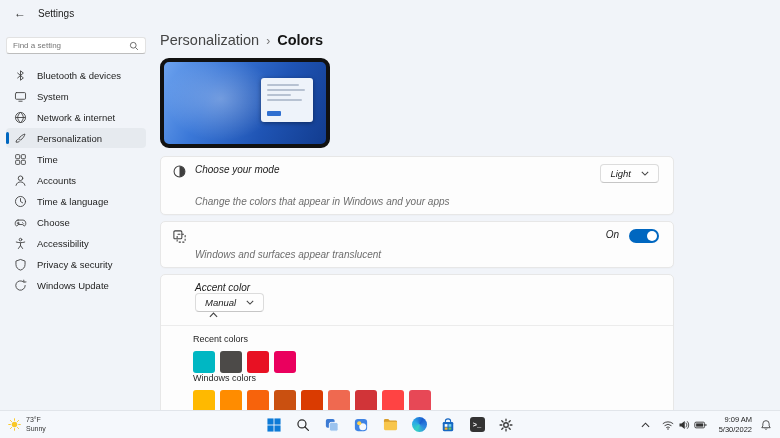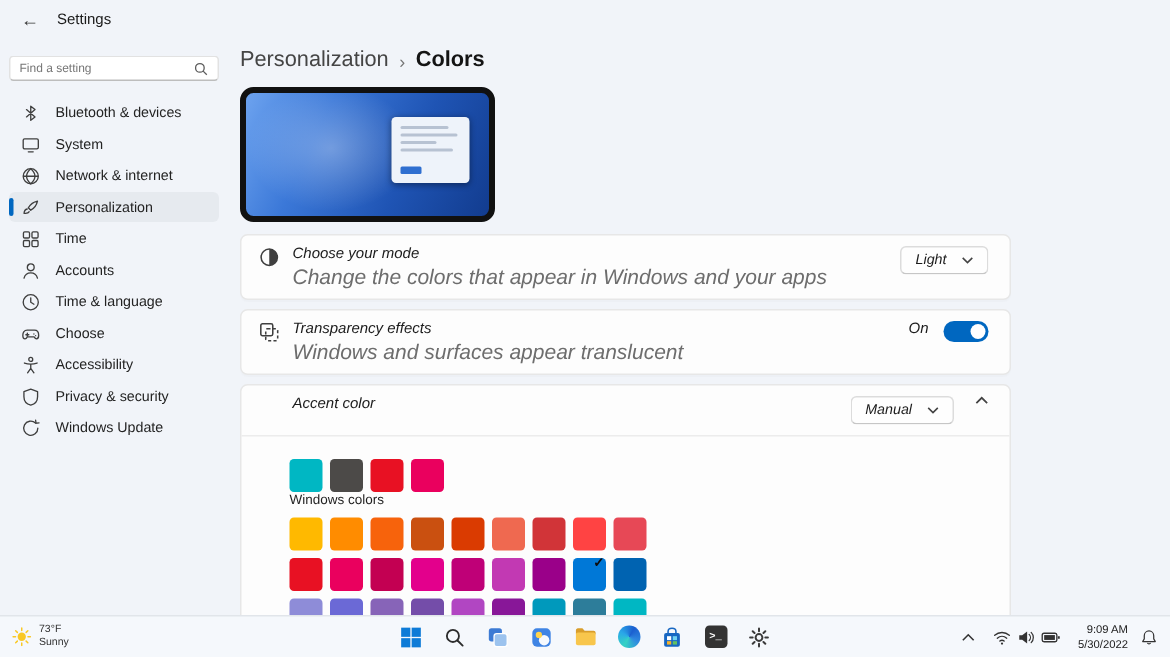--- a/index.html
+++ b/index.html
@@ -64,33 +64,33 @@
   .pline.w1{width:80%;} .pline.w2{width:95%;} .pline.w3{width:60%;} .pline.w4{width:88%;}
   .pbtn { margin-top:auto; width:14px; height:5px; border-radius:1px; background:#2f6fd0; }
 
   .cards { margin-top:8px; width:514px; display:flex; flex-direction:column; gap:6px; }
   .card { background:#fdfdfd; border:1px solid #e7e7e7; border-radius:5px;
     box-shadow:0 1px 1px rgba(0,0,0,.02); }
   .card-row { display:flex; align-items:flex-start; padding:7px 14px 7px 10px; min-height:31px;font-style:italic; }
   .card-icon { width:16px; display:flex; justify-content:center; margin-right:8px; flex:none; }
   .card-text { display:flex; flex-direction:column; gap:1px; }
   .card-title { font-size:10px; color:#1b1b1b; }
-  .card-sub { font-size:14px; color:#6d6d6d; }
+  .card-sub { font-size:10px; color:#6d6d6d;margin-top:20px; }
   .flex-sp { flex:1; }
 
   .dropdown { display:flex; align-items:center; gap:10px; border:1px solid #dcdcdc;
     border-bottom-color:#c6c6c6; border-radius:4px; background:#fefefe;
     padding:3px 9px; font-size:9.5px; color:#1b1b1b; cursor:pointer; }
   .toggle-label { font-size:10px; margin-right:10px; }
   .toggle { width:30px; height:14px; border-radius:8px; background:#0067c0;
     position:relative; cursor:pointer; flex:none; }
   .toggle::after { content:""; position:absolute; right:2px; top:2px; width:10px;
     height:10px; border-radius:50%; background:#fff; }
 
-  .accent-header { border-bottom:1px solid #ececec; padding-left:34px; }
+  .accent-header { border-bottom:1px solid #ececec; padding-left:34px;flex-direction:column; }
   .expander-chevron { margin-left:14px; display:flex; cursor:pointer; }
   .accent-body { padding:8px 14px 14px 32px; }
   .section-label { font-size:9px; color:#1f1f1f; }
   .recent-row { display:flex; gap:5px; margin-top:7px; }
   .win-label { }
   .win-grid { display:grid; grid-template-columns:repeat(9,22px); gap:5px; margin-top:7px; }
   .swatch { width:22px; height:22px; border-radius:3px; position:relative; cursor:pointer; }
   .swatch.selected::after { content:"\2713"; position:absolute; top:-2px; right:1px;
     font-size:9px; font-weight:bold; color:#0d0d0d; }
 
@@ -258,21 +258,20 @@
 
     <div class="card">
       <div class="card-row">
         <span class="card-icon">
           <svg width="15" height="15" viewBox="0 0 16 16" fill="none" stroke="#3f3f3f" stroke-width="1.1">
             <rect x="2" y="2" width="8.5" height="8.5" rx="1.2"></rect>
             <rect x="5.5" y="5.5" width="8.5" height="8.5" rx="1.2" stroke-dasharray="2.2 1.6"></rect>
           </svg>
         </span>
         <div class="card-text">
-          <span class="card-title">Transparency effects</span>
           <span class="card-sub">Windows and surfaces appear translucent</span>
         </div>
         <div class="flex-sp"></div>
         <span class="toggle-label">On</span>
         <div class="toggle"></div>
       </div>
     </div>
 
     <div class="card">
       <div class="card-row accent-header">
@@ -284,20 +283,21 @@
               <path d="M1 1l4 4 4-4"></path>
             </svg>
         </div>
         <span class="expander-chevron">
           <svg width="9" height="6" viewBox="0 0 10 6" fill="none" stroke="#444" stroke-width="1.3">
               <path d="M1 5l4-4 4 4"></path>
             </svg>
         </span>
       </div>
       <div class="accent-body">
+        <div class="section-label">Recent colors</div>
         <div class="recent-row">
             <div class="swatch" style="background: rgb(0, 183, 195);"></div>
             <div class="swatch" style="background: rgb(76, 74, 72);"></div>
             <div class="swatch" style="background: rgb(232, 17, 35);"></div>
             <div class="swatch" style="background: rgb(234, 0, 94);"></div>
           </div>
         <div class="section-label win-label">Windows colors</div>
         <div class="win-grid">
             <div class="swatch" style="background: rgb(255, 185, 0);"></div>
             <div class="swatch" style="background: rgb(255, 140, 0);"></div>

